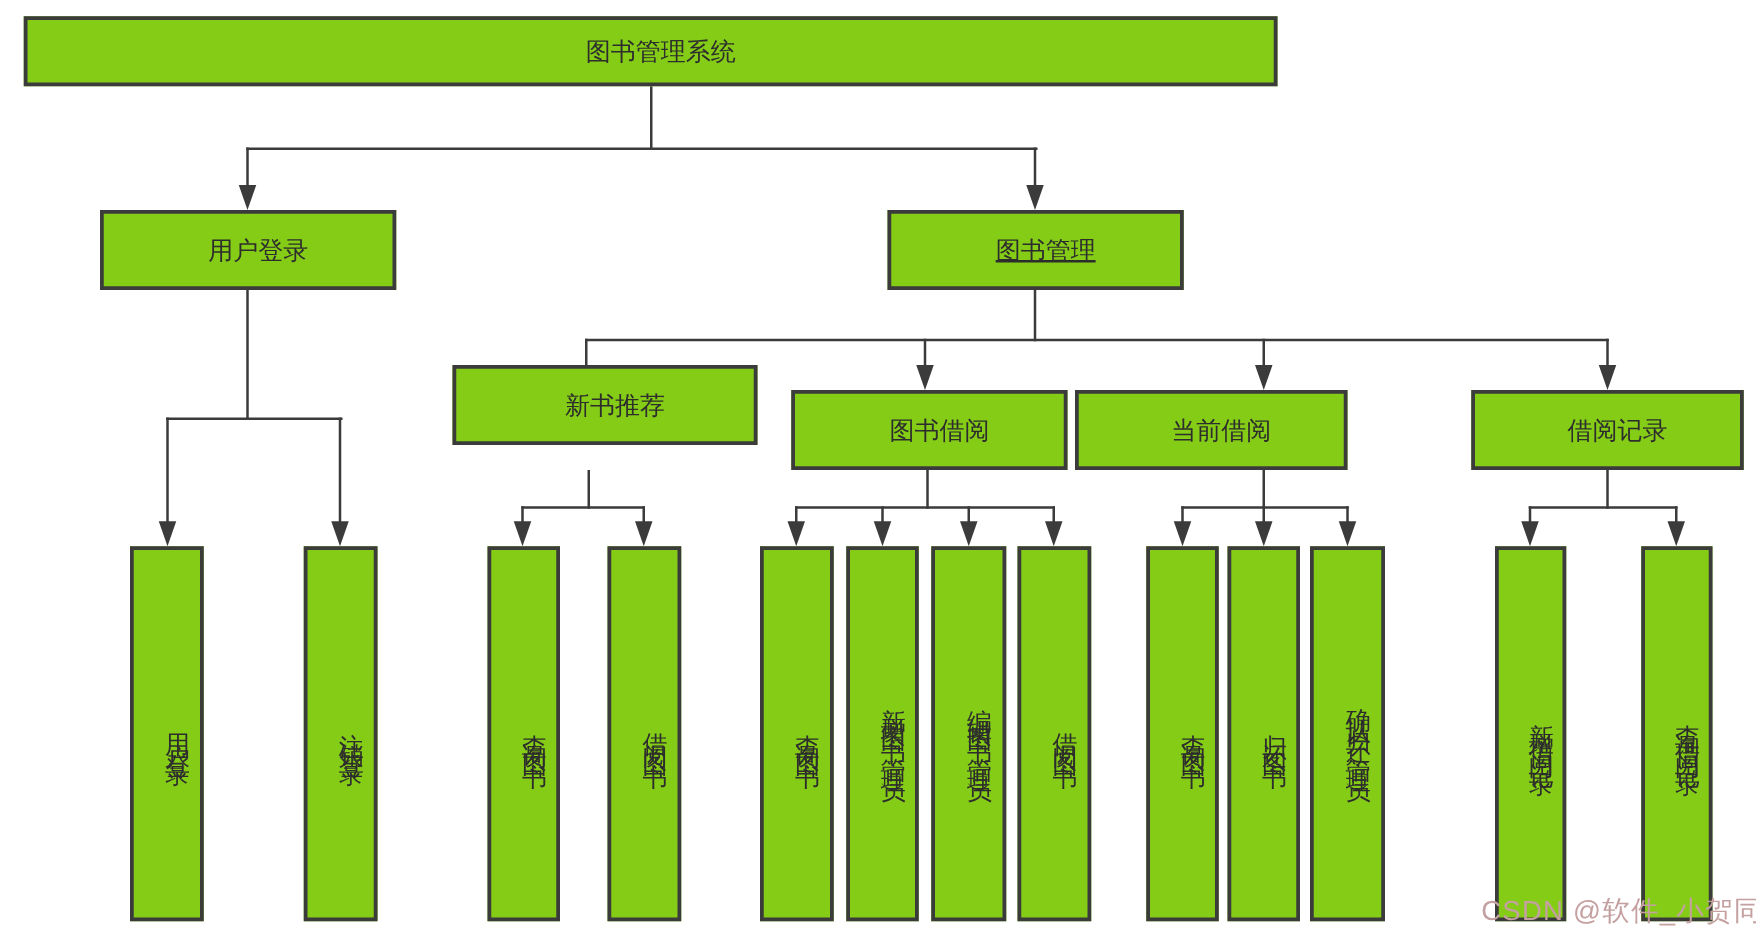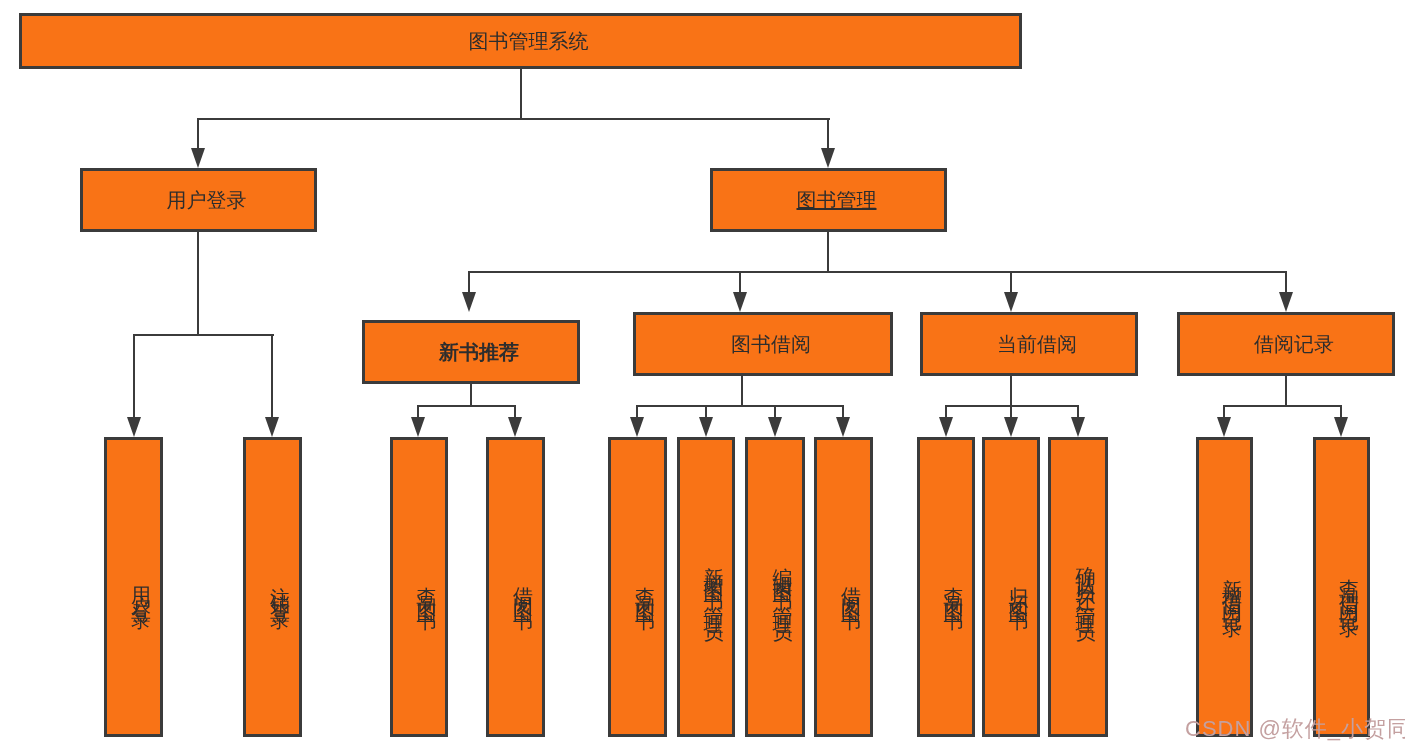--- a/index.html
+++ b/index.html
@@ -12,21 +12,21 @@
   #stage{
     position:relative;
     width:1405px;height:747px;
     background:var(--bg);
     font-family:"Liberation Sans", sans-serif;
     overflow:hidden;
   }
   .box{
     position:absolute;
     box-sizing:border-box;
-    background:#f97316;
+    background:#84cc16;
     border:3px solid var(--line);
     display:flex;align-items:center;justify-content:center;
     color:var(--text);
     font-size:20px;
     z-index:2;
     padding-left:16px;
   }
   .vtext{
     writing-mode:vertical-rl;
     text-orientation:mixed;
@@ -86,27 +86,27 @@
   <div class="hline" style="left:468px;top:271px;width:819px;height:2px;"></div>
   <div class="vline" style="left:468px;top:271px;width:2px;height:24px;"></div>
   <div class="arrow" style="left:462px;top:292px;"></div>
   <div class="vline" style="left:739px;top:271px;width:2px;height:24px;"></div>
   <div class="arrow" style="left:733px;top:292px;"></div>
   <div class="vline" style="left:1010px;top:271px;width:2px;height:24px;"></div>
   <div class="arrow" style="left:1004px;top:292px;"></div>
   <div class="vline" style="left:1285px;top:271px;width:2px;height:24px;"></div>
   <div class="arrow" style="left:1279px;top:292px;"></div>
 
-  <div class="box" style="left:362px;top:320px;width:218px;height:64px;font-weight:bold;">
+  <div class="box" style="left:362px;top:292px;width:244px;height:64px;">
     <span>新书推荐</span>
   </div>
-  <div class="box" style="left:633px;top:312px;width:260px;height:64px;">
+  <div class="box" style="left:633px;top:312px;width:221px;height:64px;">
     <span>图书借阅</span>
   </div>
-  <div class="box" style="left:920px;top:312px;width:218px;height:64px;">
+  <div class="box" style="left:860px;top:312px;width:218px;height:64px;">
     <span>当前借阅</span>
   </div>
   <div class="box" style="left:1177px;top:312px;width:218px;height:64px;">
     <span>借阅记录</span>
   </div>
 
   <div class="vline" style="left:470px;top:376px;width:2px;height:31px;"></div>
   <div class="hline" style="left:417px;top:405px;width:99px;height:2px;"></div>
   <div class="vline" style="left:417px;top:405px;width:2px;height:15px;"></div>
   <div class="arrow" style="left:411px;top:417px;"></div>

